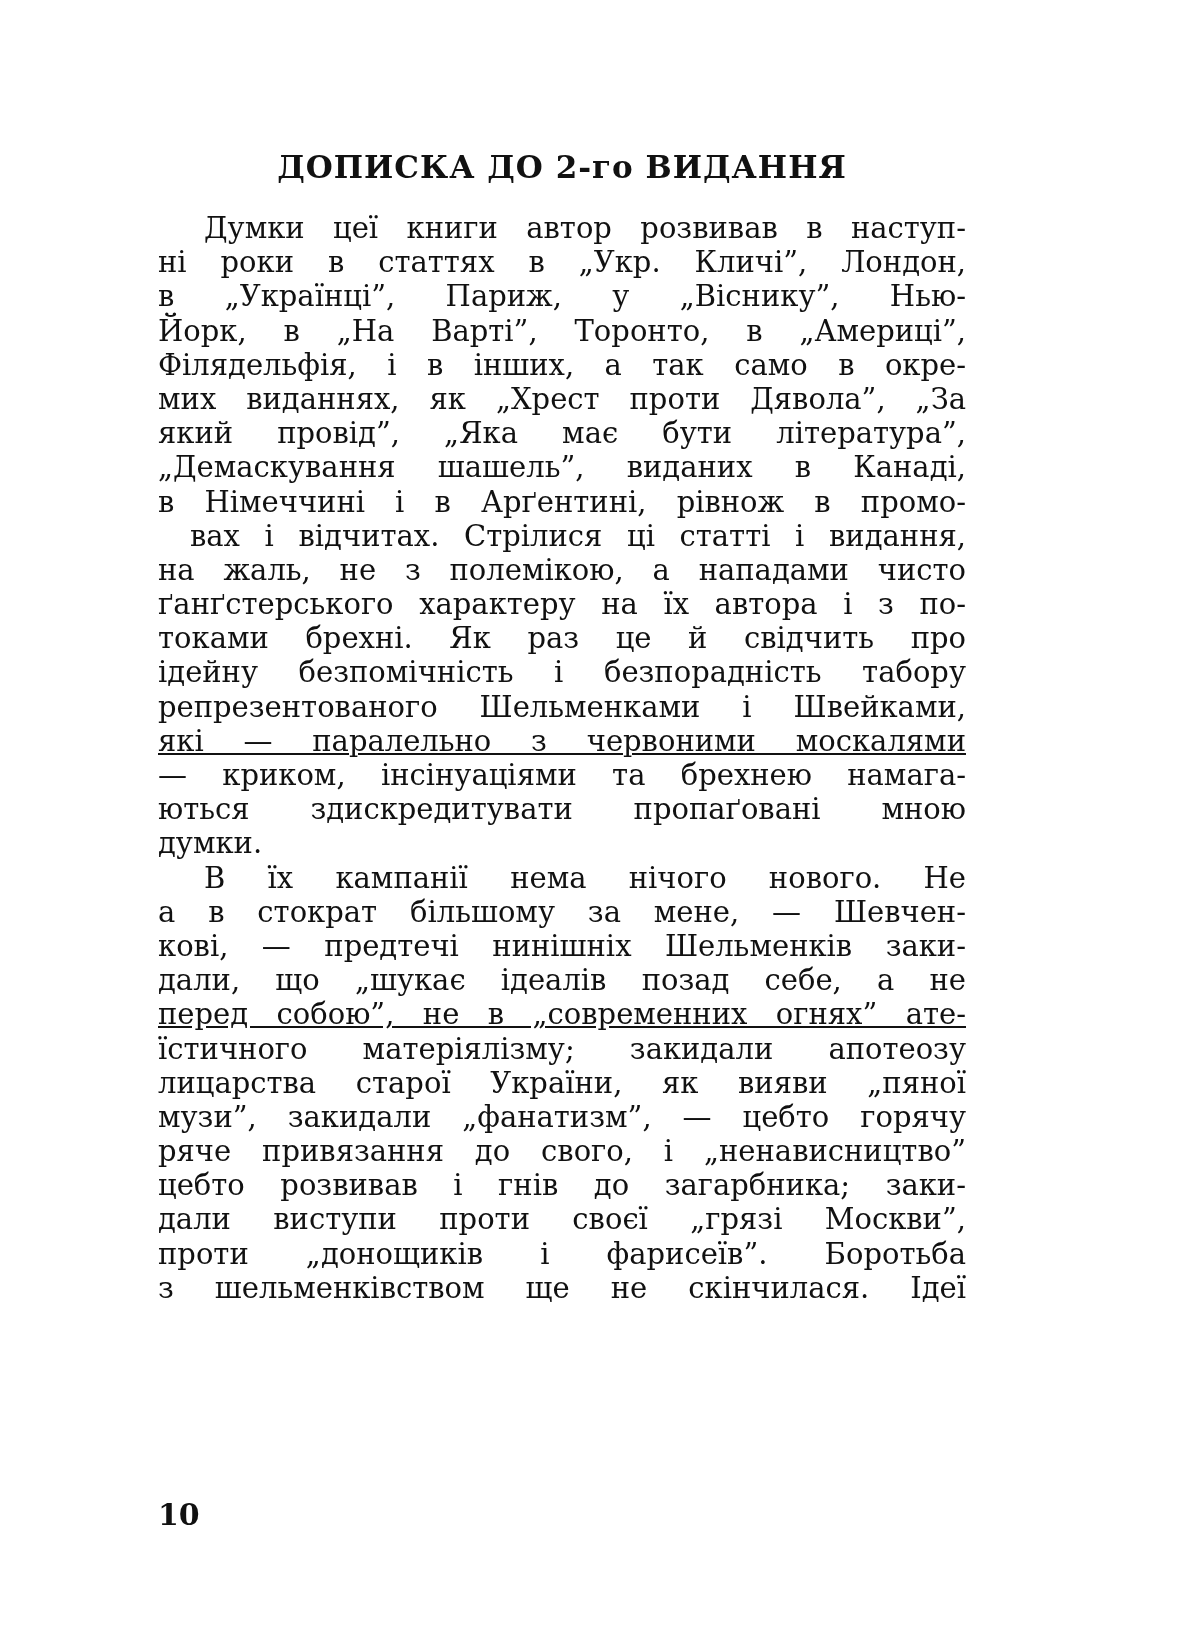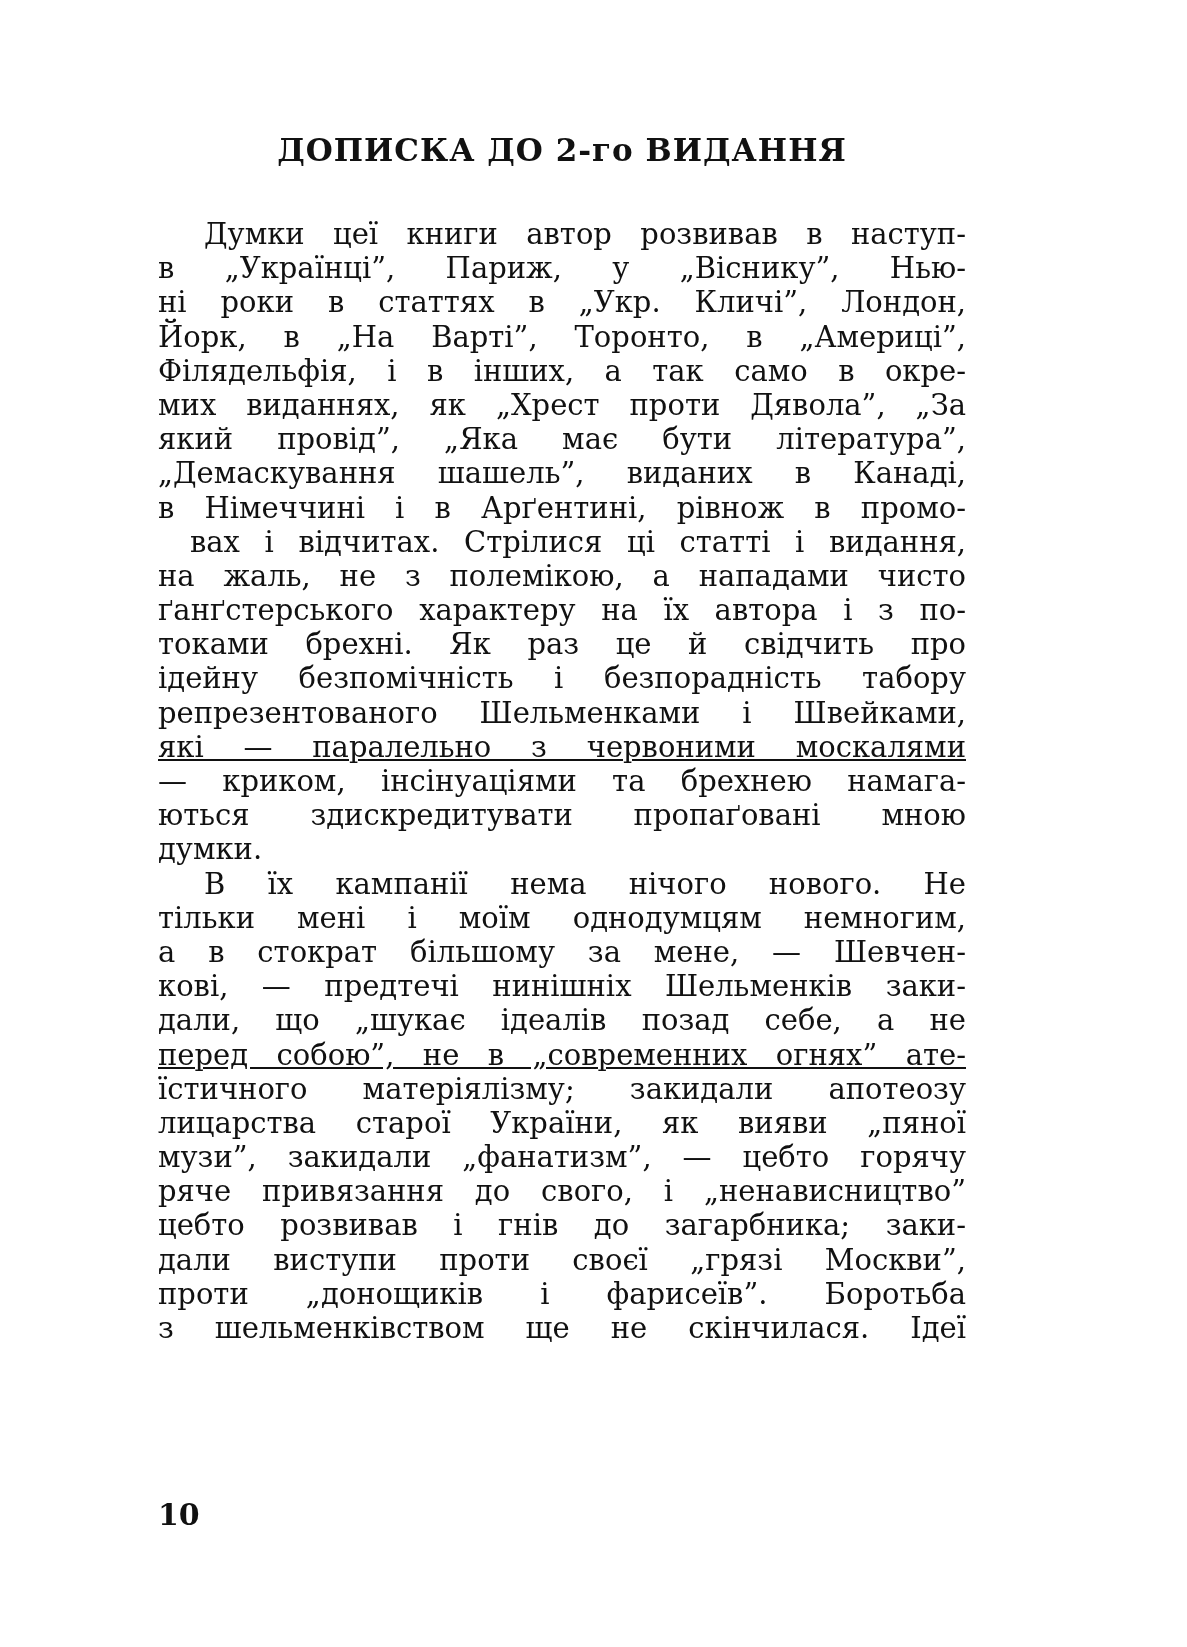--- a/index.html
+++ b/index.html
@@ -16,34 +16,34 @@
     font-family: "DejaVu Serif", "Liberation Serif", serif;
   }
   .page {
     position: absolute;
     left: 158px;
     top: 0;
     width: 808px;
   }
   .title {
     position: absolute;
-    top: 130px;
+    top: 147px;
     left: 0;
     width: 808px;
     text-align: center;
     font-family: "DejaVu Serif", serif;
     font-weight: bold;
     font-size: 31px;
     letter-spacing: 1px;
     line-height: 40px;
     white-space: nowrap;
   }
   .body {
     position: absolute;
-    top: 217px;
+    top: 211px;
     left: 0;
     width: 808px;
   }
   .line {
     display: block;
     height: 34.2px;
     line-height: 34.2px;
     font-size: 29px;
     font-family: "DejaVu Serif", serif;
     white-space: nowrap;
@@ -63,40 +63,39 @@
     line-height: 40px;
   }
 </style>
 </head>
 <body>
 
 <div class="page">
   <div class="title">ДОПИСКА ДО 2-го ВИДАННЯ</div>
   <div class="body" id="body">
       <span class="line indent" style="display: block; text-align-last: justify;">Думки цеї книги автор розвивав в наступ-</span>
+      <span class="line" style="display: block; text-align-last: justify;">ні роки в статтях в „Укр. Кличі”, Лондон,</span>
       <span class="line" style="display: block; text-align-last: justify;">в „Українці”, Париж, у „Віснику”, Нью-</span>
-      <span class="line" style="display: block; text-align-last: justify;">ні роки в статтях в „Укр. Кличі”, Лондон,</span>
       <span class="line" style="display: block; text-align-last: justify;">Йорк, в „На Варті”, Торонто, в „Америці”,</span>
       <span class="line" style="display: block; text-align-last: justify;">Філядельфія, і в інших, а так само в окре-</span>
       <span class="line" style="display: block; text-align-last: justify;">мих виданнях, як „Хрест проти Дявола”, „За</span>
       <span class="line" style="display: block; text-align-last: justify;">який провід”, „Яка має бути література”,</span>
       <span class="line" style="display: block; text-align-last: justify;">„Демаскування шашель”, виданих в Канаді,</span>
       <span class="line" style="display: block; text-align-last: justify;">в Німеччині і в Арґентині, рівнож в промо-</span>
       <span class="line" style="display: block; text-align-last: justify; margin-left: 32px;">вах і відчитах. Стрілися ці статті і видання,</span>
       <span class="line" style="display: block; text-align-last: justify;">на жаль, не з полемікою, а нападами чисто</span>
       <span class="line" style="display: block; text-align-last: justify;">ґанґстерського характеру на їх автора і з по-</span>
       <span class="line" style="display: block; text-align-last: justify;">токами брехні. Як раз це й свідчить про</span>
       <span class="line" style="display: block; text-align-last: justify;">ідейну безпомічність і безпорадність табору</span>
       <span class="line" style="display: block; text-align-last: justify;">репрезентованого Шельменками і Швейками,</span>
       <span class="line" style="display: block; text-align-last: justify; text-decoration: underline;">які — паралельно з червоними москалями</span>
       <span class="line" style="display: block; text-align-last: justify;">— криком, інсінуаціями та брехнею намага-</span>
       <span class="line" style="display: block; text-align-last: justify;">ються здискредитувати пропаґовані мною</span>
       <span class="line last" style="display: block; text-align-last: auto;">думки.</span>
       <span class="line indent" style="display: block; text-align-last: justify;">В їх кампанії нема нічого нового. Не</span>
-      <span class="line" style="display: block; text-align-last: justify;">тільки мені і моїм однодумцям немногим,</span>
       <span class="line" style="display: block; text-align-last: justify;">а в стократ більшому за мене, — Шевчен-</span>
       <span class="line" style="display: block; text-align-last: justify;">кові, — предтечі нинішніх Шельменків заки-</span>
       <span class="line" style="display: block; text-align-last: justify;">дали, що „шукає ідеалів позад себе, а не</span>
       <span class="line" style="display: block; text-align-last: justify; text-decoration: underline;">перед собою”, не в „современних огнях” ате-</span>
       <span class="line" style="display: block; text-align-last: justify;">їстичного матеріялізму; закидали апотеозу</span>
       <span class="line" style="display: block; text-align-last: justify;">лицарства старої України, як вияви „пяної</span>
       <span class="line" style="display: block; text-align-last: justify;">музи”, закидали „фанатизм”, — цебто горячу</span>
       <span class="line" style="display: block; text-align-last: justify;">ряче привязання до свого, і „ненависництво”</span>
       <span class="line" style="display: block; text-align-last: justify;">цебто розвивав і гнів до загарбника; заки-</span>
       <span class="line" style="display: block; text-align-last: justify;">дали виступи проти своєї „грязі Москви”,</span>

